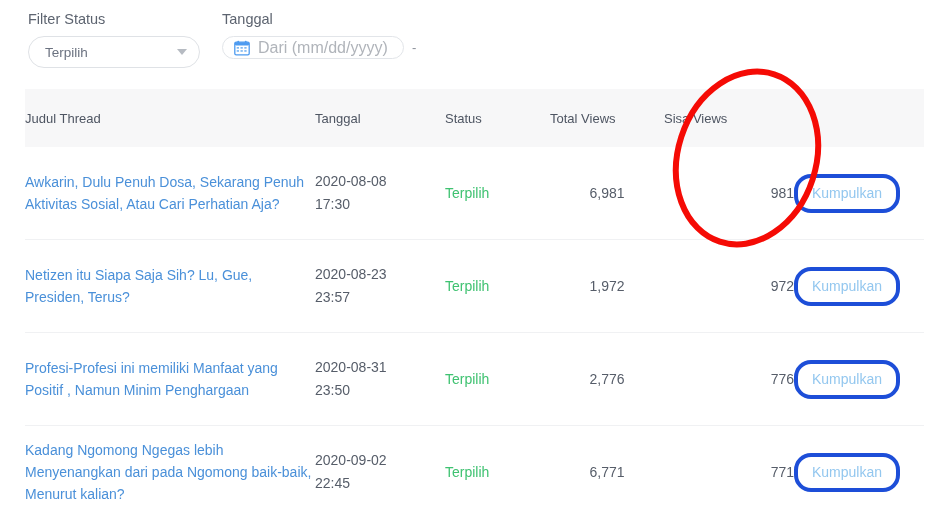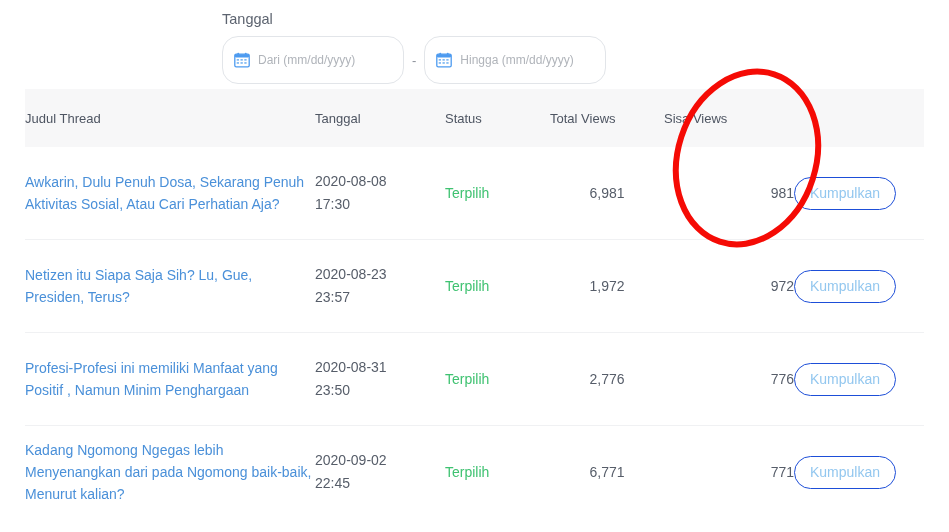--- a/index.html
+++ b/index.html
@@ -57,28 +57,28 @@
     border-top: 6px solid #b6bbc2;
   }
 
   .date-row {
     display: flex;
     align-items: center;
   }
   .date-pill {
     box-sizing: border-box;
     width: 182px;
-    height: 48px;
+    height: 23px;
     border: 1px solid #e2e5e9;
     border-radius: 16px;
     background: #ffffff;
     display: flex;
     align-items: center;
     padding: 0 10px 0 11px;
-    font-size: 12px;
+    font-size: 16px;
   }
   .date-pill .ph {
     color: #b0b4ba;
     margin-left: 8px;
     white-space: nowrap;
   }
   .cal-icon { display: block; width: 16px; height: 16px; flex: 0 0 16px; }
   .date-sep {
     color: #8a9099;
     font-size: 13px;
@@ -153,21 +153,21 @@
     text-align: right;
     color: #565d69;
   }
   td.c-act { text-align: left; }
 
   .btn-collect {
     display: inline-block;
     box-sizing: border-box;
     min-width: 102px;
     padding: 7px 14px;
-    border: 1px solid #1d4ed8;
+    border: 4px solid #1d4ed8;
     border-radius: 17px;
     background: #ffffff;
     color: #93c7ef;
     font-size: 14px;
     font-family: "Liberation Sans", sans-serif;
     text-align: center;
     line-height: 17px;
     cursor: pointer;
   }
 
@@ -177,20 +177,27 @@
     left: 0; top: 0;
     width: 949px; height: 532px;
     pointer-events: none;
   }
 </style>
 </head>
 <body>
 
 <div class="filter-bar">
 
+  <div class="filter-group status">
+    <div class="filter-label">Filter Status</div>
+    <div class="select-pill">
+      <span class="sel-value">Terpilih</span>
+      <span class="caret"></span>
+    </div>
+  </div>
 
   <div class="filter-group date">
     <div class="filter-label">Tanggal</div>
     <div class="date-row">
 
       <div class="date-pill">
         <svg class="cal-icon" viewBox="0 0 16 16">
           <rect x="0.8" y="2.2" width="14.4" height="12.6" rx="1.4" fill="#ffffff" stroke="#4d9bf0" stroke-width="1.3"></rect>
           <rect x="0.8" y="2.2" width="14.4" height="3.2" rx="1.4" fill="#4d9bf0"></rect>
           <rect x="3.4" y="0.7" width="1.7" height="3" rx="0.7" fill="#4d9bf0"></rect>
@@ -202,37 +209,20 @@
             <rect x="2.7" y="10.1" width="2.3" height="1.7"></rect>
             <rect x="6.5" y="10.1" width="2.3" height="1.7"></rect>
             <rect x="10.3" y="10.1" width="2.3" height="1.7"></rect>
           </g>
         </svg>
         <span class="ph">Dari (mm/dd/yyyy)</span>
       </div>
 
       <span class="date-sep">-</span>
 
-      <div class="date-pill">
-        <svg class="cal-icon" viewBox="0 0 16 16">
-          <rect x="0.8" y="2.2" width="14.4" height="12.6" rx="1.4" fill="#ffffff" stroke="#4d9bf0" stroke-width="1.3"></rect>
-          <rect x="0.8" y="2.2" width="14.4" height="3.2" rx="1.4" fill="#4d9bf0"></rect>
-          <rect x="3.4" y="0.7" width="1.7" height="3" rx="0.7" fill="#4d9bf0"></rect>
-          <rect x="10.9" y="0.7" width="1.7" height="3" rx="0.7" fill="#4d9bf0"></rect>
-          <g fill="#7fb8f2">
-            <rect x="2.7" y="7" width="2.3" height="1.7"></rect>
-            <rect x="6.5" y="7" width="2.3" height="1.7"></rect>
-            <rect x="10.3" y="7" width="2.3" height="1.7"></rect>
-            <rect x="2.7" y="10.1" width="2.3" height="1.7"></rect>
-            <rect x="6.5" y="10.1" width="2.3" height="1.7"></rect>
-            <rect x="10.3" y="10.1" width="2.3" height="1.7"></rect>
-          </g>
-        </svg>
-        <span class="ph">Hingga (mm/dd/yyyy)</span>
-      </div>
 
     </div>
   </div>
 </div>
 
 <div class="table-wrap">
   <table class="threads">
     <thead>
       <tr>
         <th class="c-title">Judul Thread</th>

